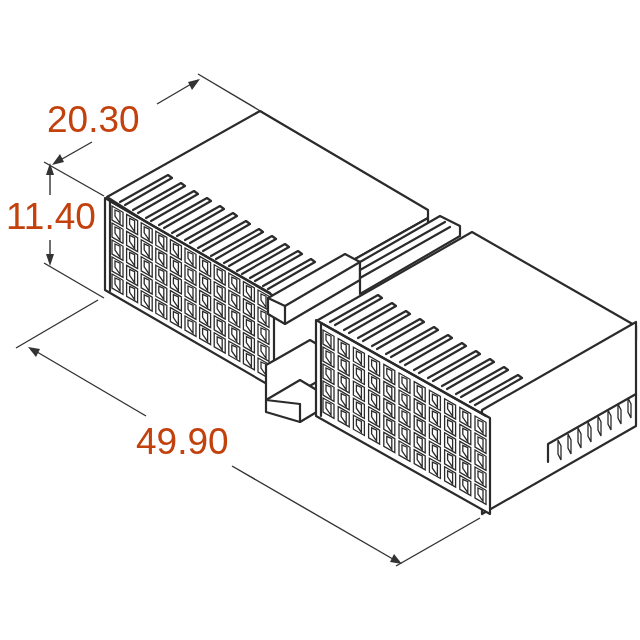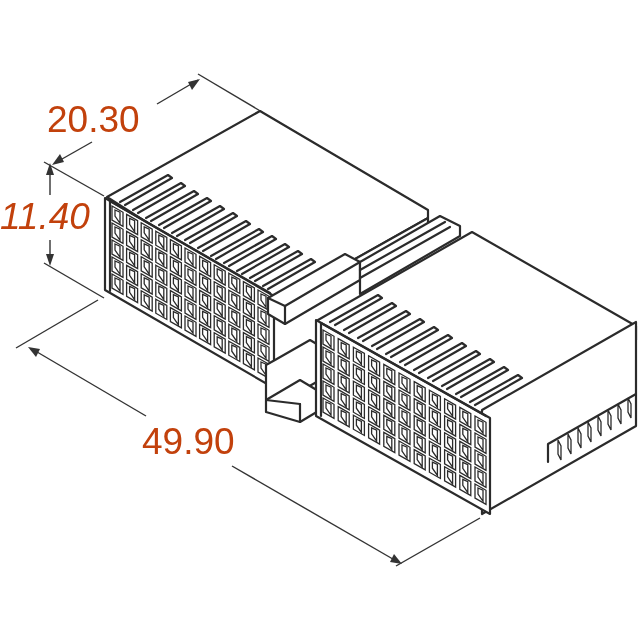--- a/index.html
+++ b/index.html
@@ -1,21 +1,21 @@
 <!DOCTYPE html>
 <html><head>
 <meta charset="utf-8">
 <style>
   html, body { margin: 0; padding: 0; background: #ffffff; }
   body { width: 640px; height: 640px; overflow: hidden; position: relative; font-family: "Liberation Sans", sans-serif; }
   #canvas { position: absolute; left: 0; top: 0; width: 640px; height: 640px; }
   .dim-label { position: absolute; font-family: "Liberation Sans", sans-serif; font-size: 37px; color: #c2410c; letter-spacing: 0px; line-height: 1; }
   #dim-width { left: 47px; top: 101px; }
-  #dim-height { left: 0px; top: 198px; font-style: italic; }
-  #dim-length { left: 142px; top: 423px; }
+  #dim-height { left: 6px; top: 198px; }
+  #dim-length { left: 136px; top: 423px; }
   svg .ln { stroke: #2b2b2b; stroke-width: 2.2; fill: none; stroke-linejoin: round; stroke-linecap: round; }
   svg .thin { stroke: #2b2b2b; stroke-width: 1.3; fill: none; }
   svg .face { fill: #ffffff; stroke: #2b2b2b; stroke-width: 2.2; stroke-linejoin: round; }
   svg .dimln { stroke: #333333; stroke-width: 1.4; fill: none; }
   svg .arrow { fill: #333333; stroke: none; }
 </style>
 </head>
 <body>
 
 <div id="canvas">

